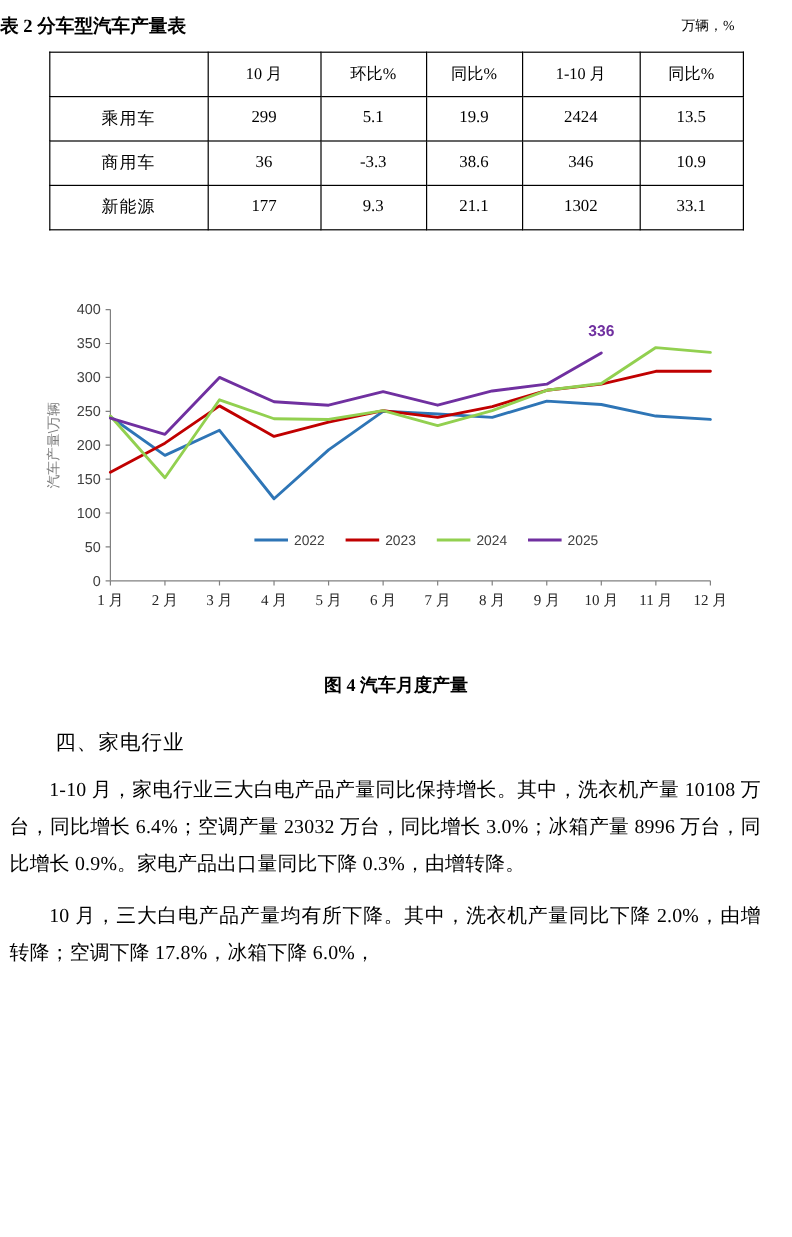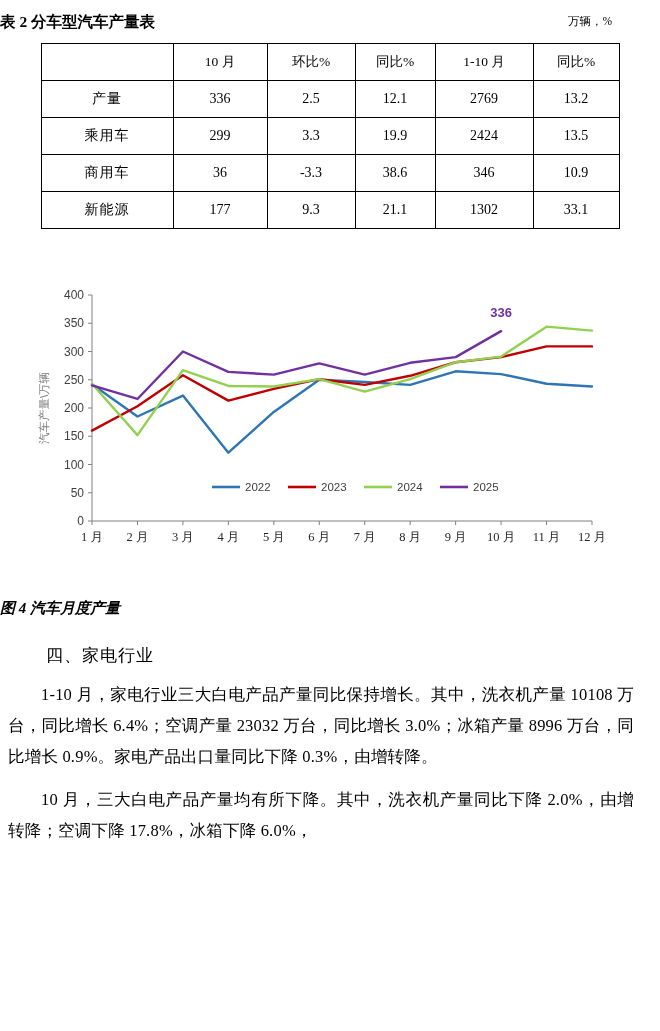--- a/index.html
+++ b/index.html
@@ -63,26 +63,25 @@
   .chart-wrap {
     position: relative;
     width: 660px;
     height: 300px;
     margin-top: 52px;
   }
   svg.chart {
     display: block;
   }
   .chart-caption {
-    text-align: left;
+    text-align: center;
     font-size: 15px;
     font-weight: bold;
     margin-top: 18px;
     font-family: "Liberation Serif", serif;
-    font-style: italic;
   }
 
   
   .section-title {
     font-size: 17px;
     font-weight: normal;
     margin: 26px 0 0 46px;
     font-family: "Liberation Sans", sans-serif;
     letter-spacing: 1px;
   }
@@ -116,31 +115,23 @@
   <tbody>
     <tr class="head">
       <td></td>
       <td>10 月</td>
       <td>环比%</td>
       <td>同比%</td>
       <td>1-10 月</td>
       <td>同比%</td>
     </tr>
     <tr>
-      <td class="rowhead">产量</td>
-      <td>336</td>
-      <td>2.5</td>
-      <td>12.1</td>
-      <td>2769</td>
-      <td>13.2</td>
-    </tr>
-    <tr>
       <td class="rowhead">乘用车</td>
       <td>299</td>
-      <td>3.3</td>
+      <td>5.1</td>
       <td>19.9</td>
       <td>2424</td>
       <td>13.5</td>
     </tr>
     <tr>
       <td class="rowhead">商用车</td>
       <td>36</td>
       <td>-3.3</td>
       <td>38.6</td>
       <td>346</td>

